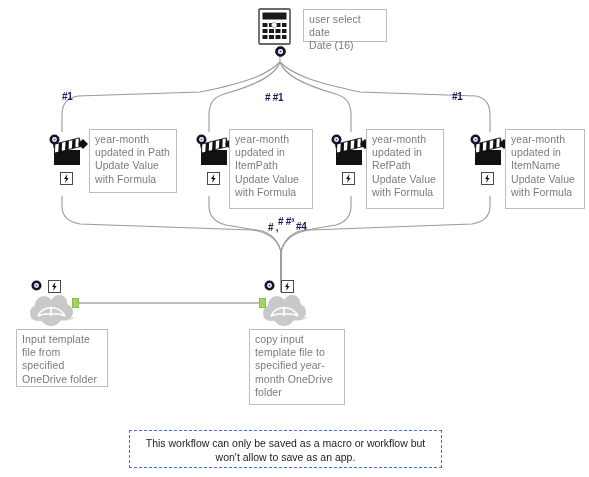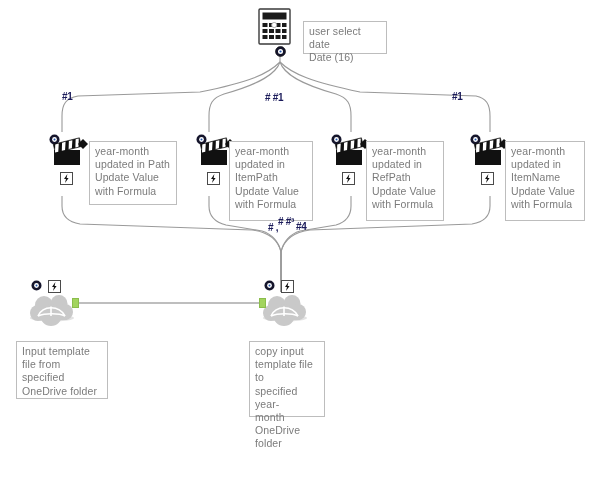--- a/index.html
+++ b/index.html
@@ -36,21 +36,20 @@
     position: absolute;
     border: 1px solid #bdbdbd;
     background: #ffffff;
     color: #7b7b7b;
     font-size: 10.5px;
     line-height: 13.2px;
     padding: 3px 4px 3px 5px;
     box-sizing: border-box;
     white-space: pre-line;
     letter-spacing: 0.1px;
-    margin-top: 12px;
   }
   
   .wirelabel {
     position: absolute;
     font-size: 10px;
     color: #1b1b5a;
     font-family: "Liberation Sans", sans-serif;
     font-weight: bold;
     white-space: nowrap;
     letter-spacing: -0.3px;
@@ -347,20 +346,21 @@
           <rect x="8" y="14" width="30" height="14"></rect>
       </g>
       <g fill="none" stroke="#ffffff" stroke-width="1.6">
         <path d="M9,24 C14,13 30,13 36,24"></path>
         <path d="M9,24 C16,21 30,21 36,24"></path>
         <path d="M22,14.5 L22,24"></path>
       </g>
     </svg>
     <div class="anchor" style="left:-2px; top:18px;"></div>
   </div>
-  <div class="textbox" style="left:249px; top:329px; width:76px; height:76px;">copy input
+  <div class="textbox" style="left:249px; top:329px; width:96px; height:76px;">copy input
 template file to
 specified year-
 month OneDrive
 folder</div>
 
+  <div id="note">This workflow can only be saved as a macro or workflow but won't allow to save as an app.</div>
 
 </div>
 
 </body></html>

